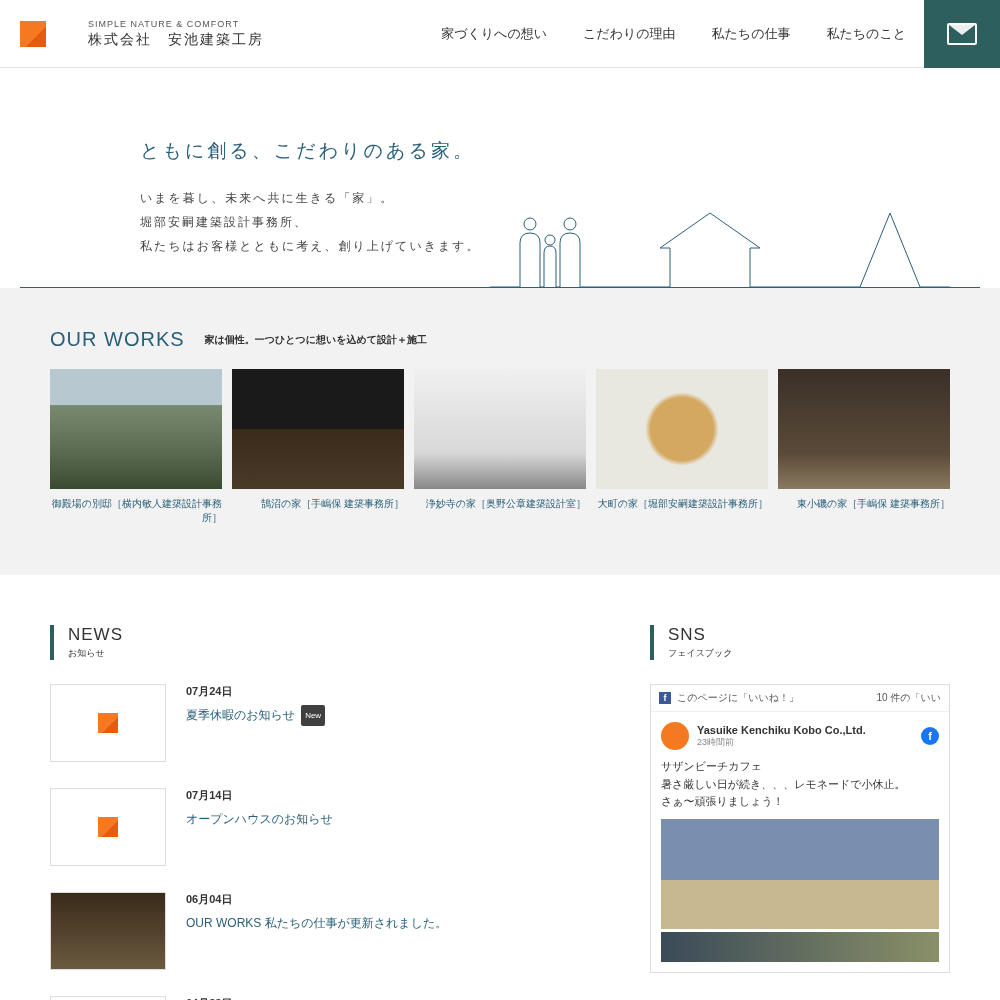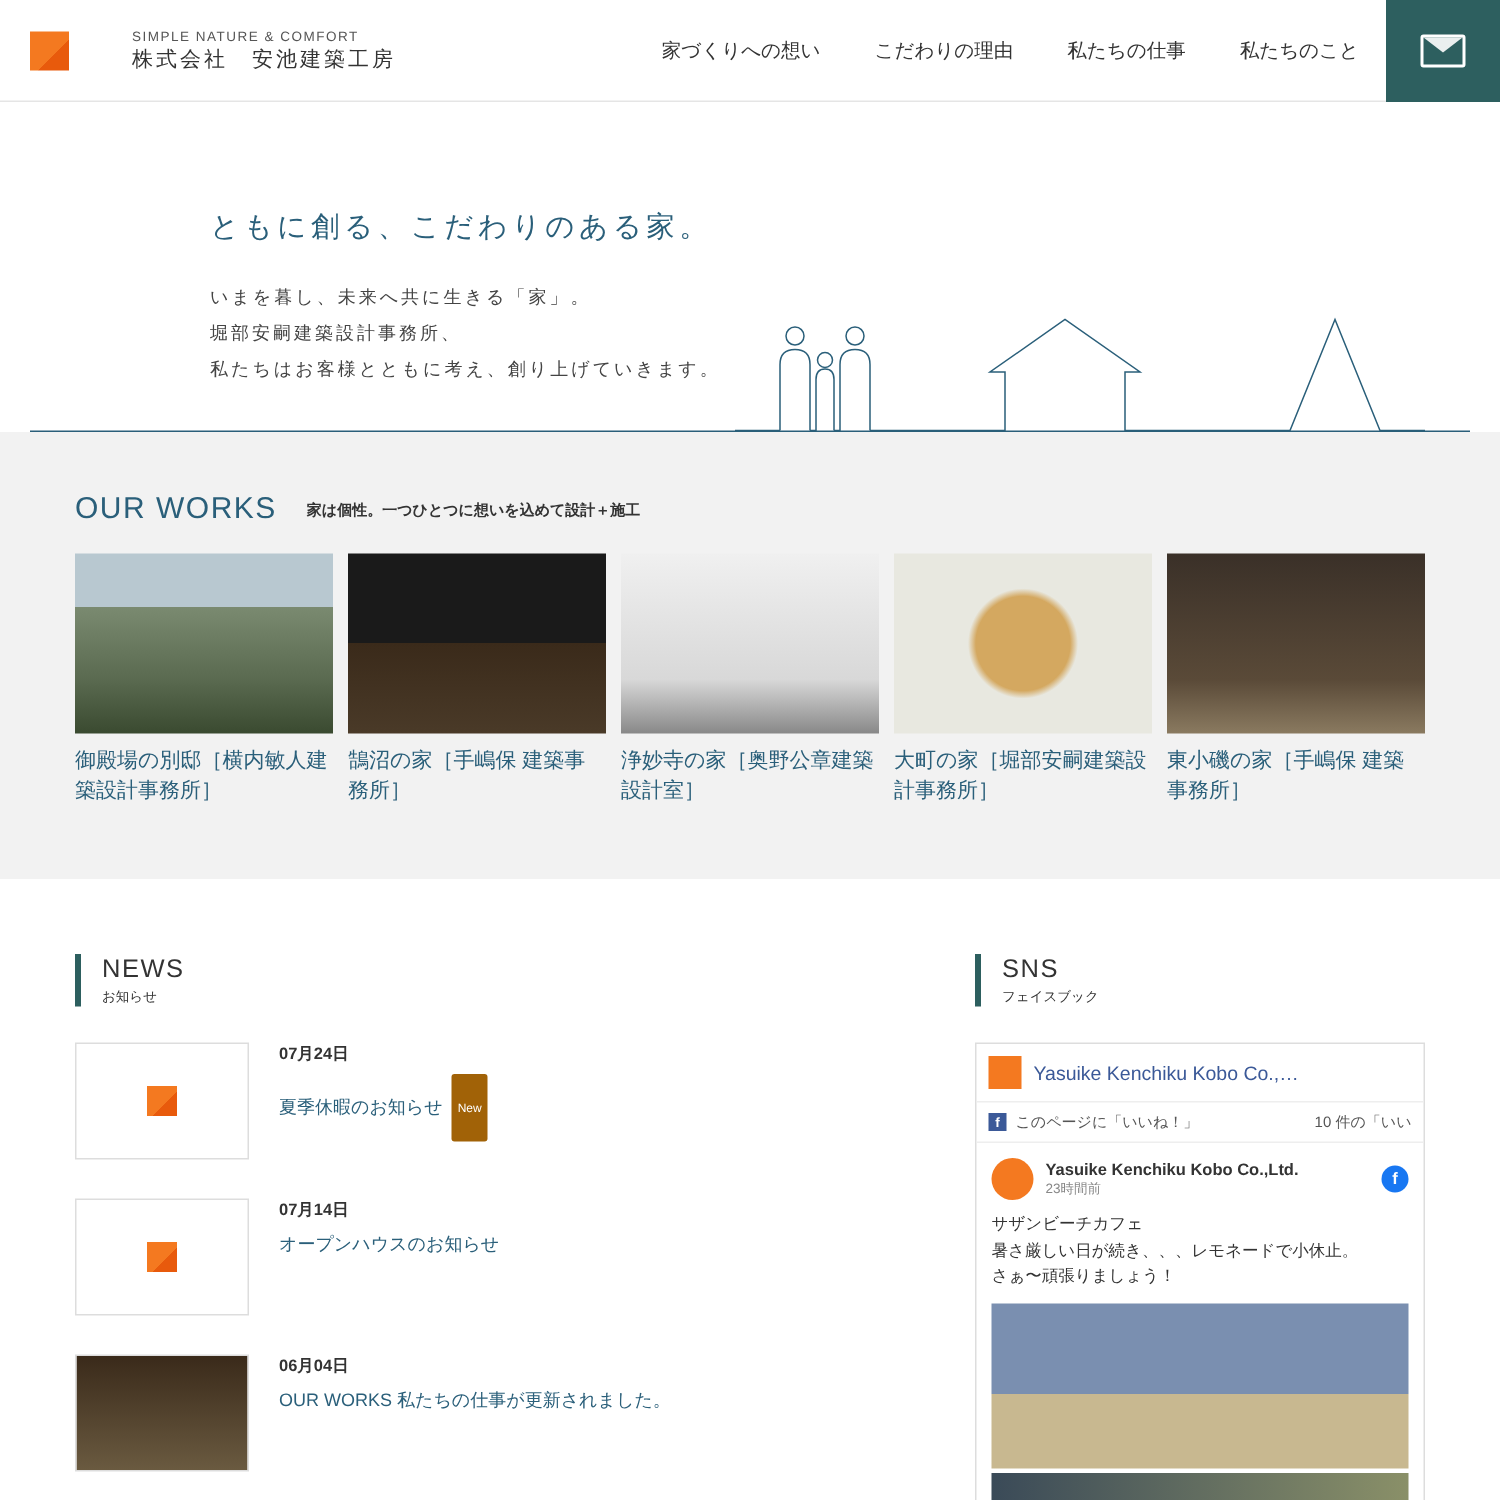--- a/index.html
+++ b/index.html
@@ -26,35 +26,35 @@
 .works-title { font-size: 20px; color: #2a5f7a; letter-spacing: 1px; font-weight: normal; margin-right: 20px; }
 .works-sub { font-size: 10px; color: #333; font-weight: bold; }
 .works-grid { display: flex; gap: 10px; }
 .work-card { flex: 1; cursor: pointer; }
 .work-thumb { width: 100%; height: 120px; background: #888; margin-bottom: 8px; }
 .wt1 { background: linear-gradient(180deg,#b8c8d0 30%,#7a8a70 30%,#5a6a50 70%,#3a4a30); }
 .wt2 { background: linear-gradient(180deg,#1a1a1a 50%,#3a2a1a 50%,#4a3a28); }
 .wt3 { background: linear-gradient(180deg,#f0f0f0,#d8d8d8 70%,#888); }
 .wt4 { background: radial-gradient(circle at 50% 50%, #d4a860 30%, #e8e8e0 35%); }
 .wt5 { background: linear-gradient(180deg,#3a3028,#5a4a38 70%,#8a7a60); }
-.work-cap { font-size: 14px; color: #2a5f7a; line-height: 1.4; }
+.work-cap { font-size: 10px; color: #2a5f7a; line-height: 1.4; text-align: right; }
 .lower { display: flex; padding: 50px 50px 0; gap: 40px; }
 .news-col { flex: 1; }
 .sns-col { width: 300px; }
 .sec-head { border-left: 4px solid #2d5f5f; padding-left: 14px; margin-bottom: 24px; }
 .sec-title { font-size: 17px; color: #333; letter-spacing: 1px; font-weight: normal; }
 .sec-sub { font-size: 9px; color: #333; margin-top: 2px; }
 .news-item { display: flex; margin-bottom: 26px; }
 .news-thumb { width: 116px; height: 78px; border: 1px solid #ddd; margin-right: 20px; display: flex; align-items: center; justify-content: center; background: #fff; flex-shrink: 0; }
 .news-logo { width: 20px; height: 20px; background: linear-gradient(135deg, #f47920 60%, #e85a0c 60%); }
 .news-thumb.photo { background: linear-gradient(180deg,#3a2a1a,#6a5a40); }
 .news-body { padding-top: 0; }
 .news-date { font-size: 11px; color: #333; margin-bottom: 6px; font-weight: bold; }
 .news-title-link { font-size: 12px; color: #2a5f7a; cursor: pointer; }
-.new-badge { display: inline-block; background: #a16207; color: #fff; font-size: 8px; padding: 18px 4px; margin-left: 6px; vertical-align: 1px; border-radius: 2px; }
+.new-badge { display: inline-block; background: #404040; color: #fff; font-size: 8px; padding: 6px 4px; margin-left: 6px; vertical-align: 1px; border-radius: 2px; }
 .fb-box { border: 1px solid #ddd; background: #fff; font-size: 11px; }
 .fb-head { display: flex; align-items: center; padding: 8px; border-bottom: 1px solid #eee; }
 .fb-logo { width: 22px; height: 22px; background: #f47920; margin-right: 8px; flex-shrink: 0; }
 .fb-name { color: #3b5998; font-size: 13px; white-space: nowrap; overflow: hidden; text-overflow: ellipsis; }
 .fb-like { padding: 6px 8px; font-size: 10px; color: #555; border-bottom: 1px solid #eee; display: flex; align-items: center; gap: 6px; }
 .fb-f { width: 12px; height: 12px; background: #3b5998; color: #fff; font-size: 9px; display: flex; align-items: center; justify-content: center; font-weight: bold; }
 .fb-post { padding: 10px; }
 .fb-post-head { display: flex; align-items: center; margin-bottom: 8px; }
 .fb-ava { width: 28px; height: 28px; border-radius: 50%; background: #f47920; margin-right: 8px; flex-shrink: 0; }
 .fb-post-name { font-size: 11px; font-weight: bold; color: #333; }
@@ -167,24 +167,20 @@
           </div>
         </div>
       </div>
   </div>
   <div class="sns-col">
     <div class="sec-head">
       <div class="sec-title">SNS</div>
       <div class="sec-sub">フェイスブック</div>
     </div>
     <div class="fb-box">
-      <div class="fb-head">
-        <div class="fb-logo"></div>
-        <div class="fb-name">Yasuike Kenchiku Kobo Co.,…</div>
-      </div>
       <div class="fb-like">
         <div class="fb-f">f</div>
         <span>このページに「いいね！」</span>
         <span style="margin-left:auto">10 件の「いい</span>
       </div>
       <div class="fb-post">
         <div class="fb-post-head">
           <div class="fb-ava"></div>
           <div>
             <div class="fb-post-name">Yasuike Kenchiku Kobo Co.,Ltd.</div>

